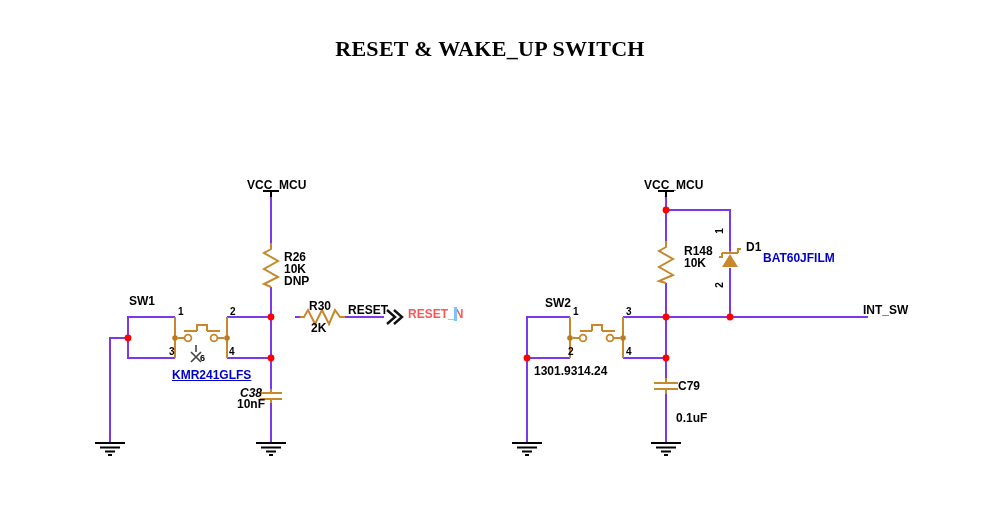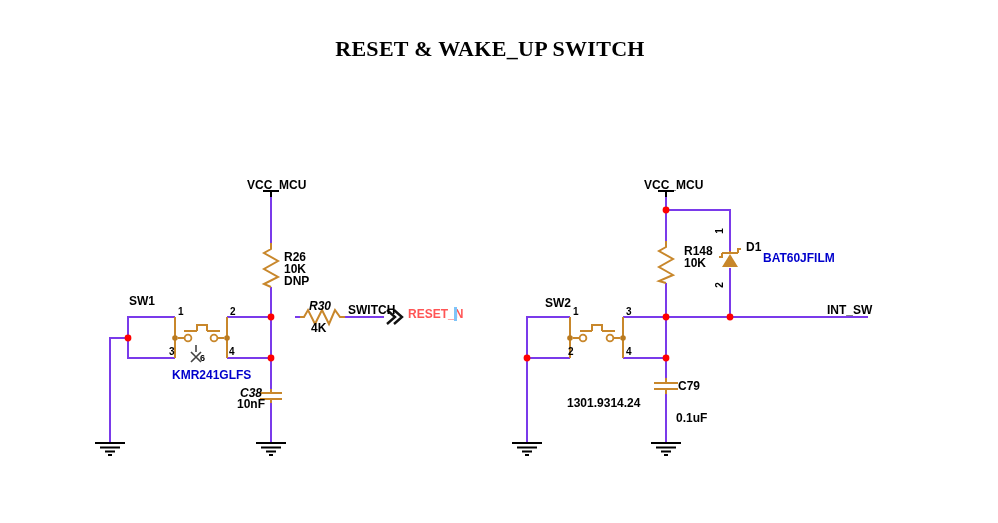--- a/index.html
+++ b/index.html
@@ -162,45 +162,45 @@
   <div class="lbl" style="left:284px;top:251px;">R26</div>
   <div class="lbl" style="left:284px;top:263px;">10K</div>
   <div class="lbl" style="left:284px;top:275px;">DNP</div>
 
   <div class="lbl" style="left:129px;top:295px;">SW1</div>
   <div class="lbl pin" style="left:178px;top:307px;">1</div>
   <div class="lbl pin" style="left:230px;top:307px;">2</div>
   <div class="lbl pin" style="left:169px;top:347px;">3</div>
   <div class="lbl pin" style="left:229px;top:347px;">4</div>
   <div class="lbl small" style="left:200px;top:354px;">6</div>
-  <div class="lbl blue" style="left:172px;top:369px;">KMR241GLFS</div>
-
-  <div class="lbl" style="left:309px;top:300px;font-style:italic;">R30</div>
-  <div class="lbl" style="left:311px;top:322px;">4K</div>
-  <div class="lbl" style="left:348px;top:304px;">SWITCH</div>
+  <div class="lbl blue" style="left:172px;top:369px;text-decoration:underline;">KMR241GLFS</div>
+
+  <div class="lbl" style="left:309px;top:300px;">R30</div>
+  <div class="lbl" style="left:311px;top:322px;">2K</div>
+  <div class="lbl" style="left:348px;top:304px;">RESET</div>
   <div class="lbl red" style="left:408px;top:308px;">RESET_N</div>
   <div id="text-cursor"></div>
 
   <div class="lbl" style="left:240px;top:387px;font-style:italic;">C38</div>
   <div class="lbl" style="left:237px;top:398px;">10nF</div>
 
   <div class="lbl" style="left:644px;top:179px;">VCC_MCU</div>
   <div class="lbl" style="left:684px;top:245px;text-align:center;">R148</div>
   <div class="lbl" style="left:684px;top:257px;">10K</div>
 
   <div class="lbl" style="left:746px;top:241px;">D1</div>
   <div class="lbl blue" style="left:742px;top:252px;margin-left:21px;">BAT60JFILM</div>
   <div class="lbl pin rot90" style="left:717px;top:226px;">1</div>
   <div class="lbl pin rot90" style="left:717px;top:280px;">2</div>
 
   <div class="lbl" style="left:545px;top:297px;text-align:right;">SW2</div>
   <div class="lbl pin" style="left:573px;top:307px;">1</div>
   <div class="lbl pin" style="left:626px;top:307px;">3</div>
   <div class="lbl pin" style="left:568px;top:347px;">2</div>
   <div class="lbl pin" style="left:626px;top:347px;">4</div>
-  <div class="lbl" style="left:567px;top:365px;margin-top:32px;">1301.9314.24</div>
+  <div class="lbl" style="left:534px;top:365px;">1301.9314.24</div>
 
   <div class="lbl" style="left:678px;top:380px;">C79</div>
   <div class="lbl" style="left:676px;top:412px;">0.1uF</div>
 
-  <div class="lbl" style="left:827px;top:304px;">INT_SW</div>
+  <div class="lbl" style="left:863px;top:304px;">INT_SW</div>
 
 </div>
 
 </body></html>

